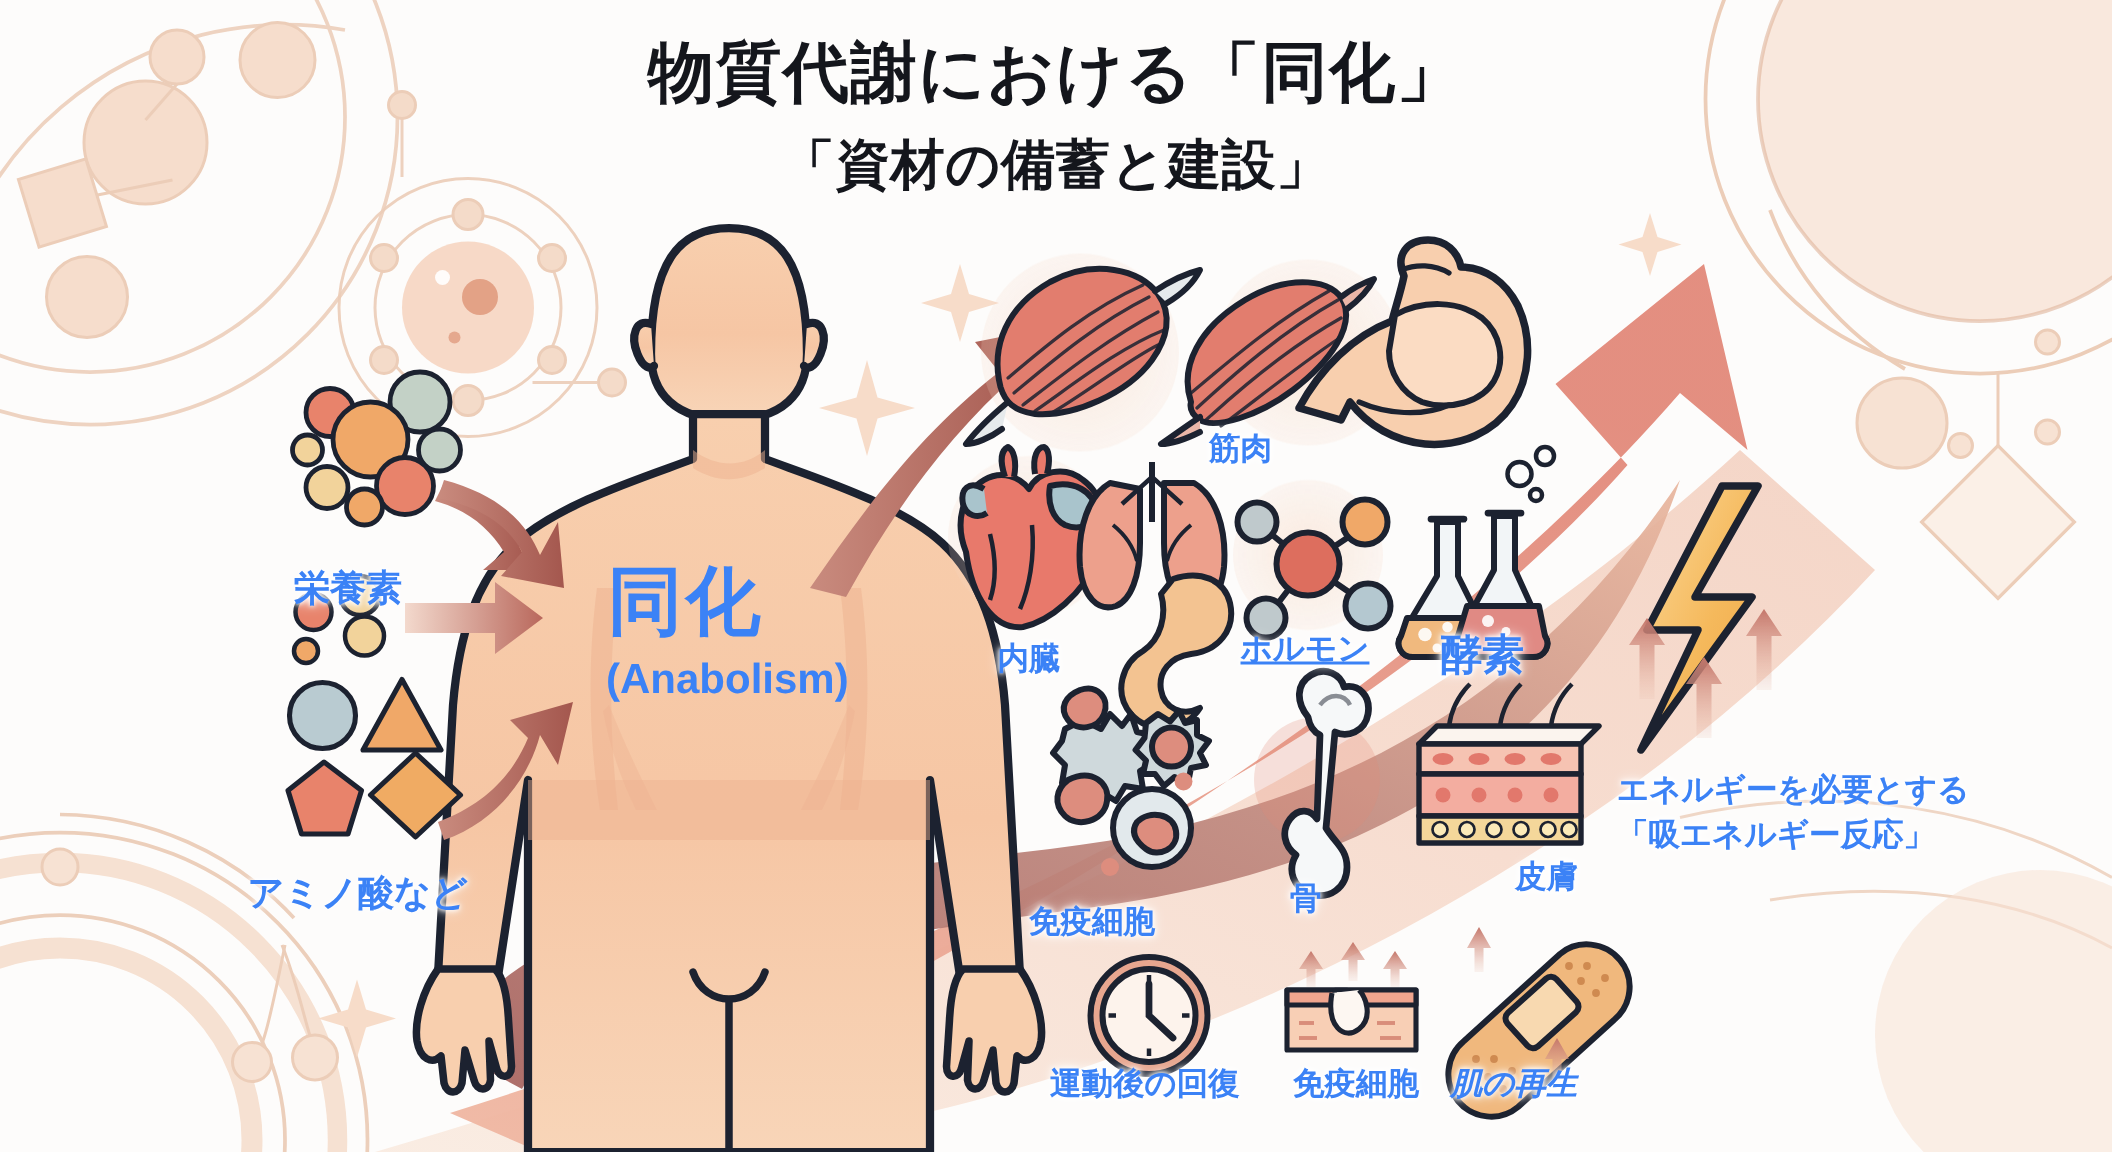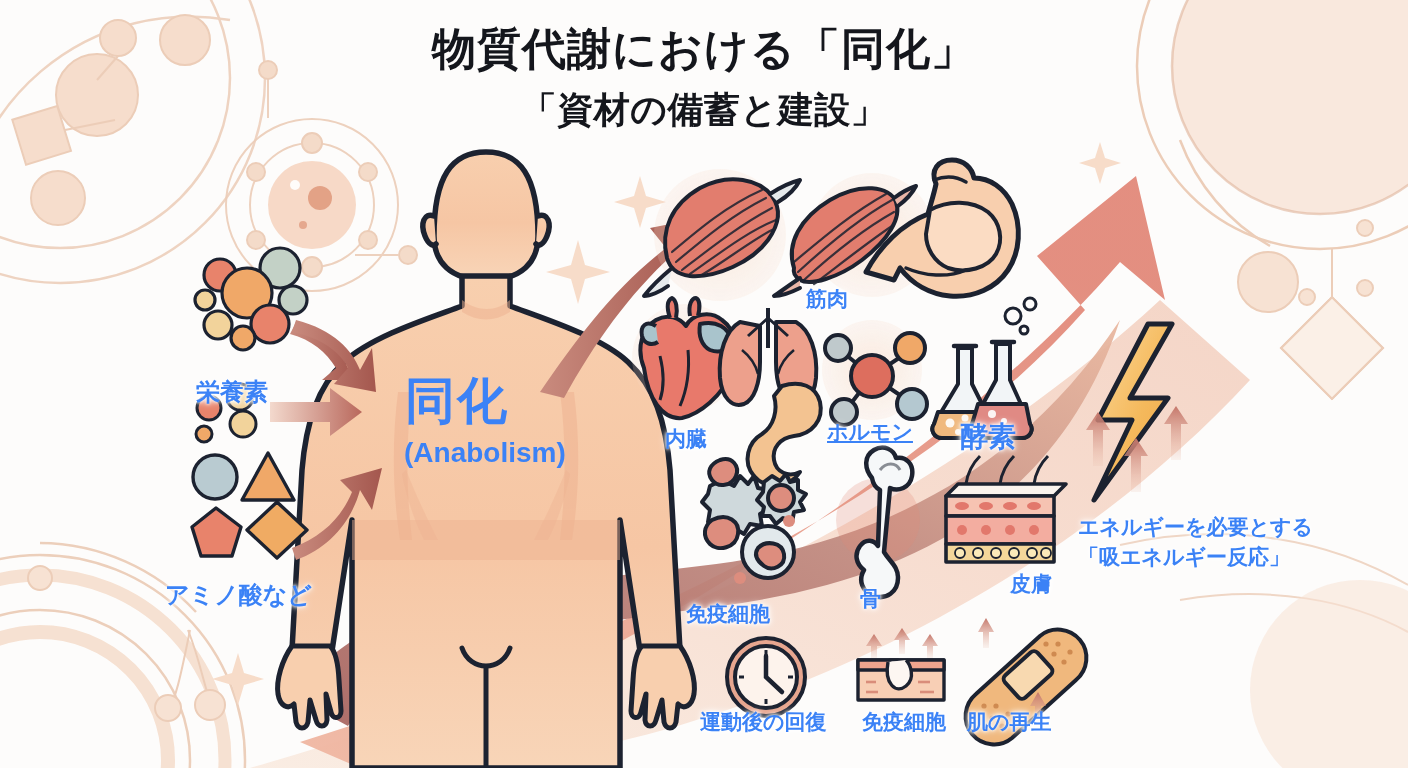--- a/index.html
+++ b/index.html
@@ -32,21 +32,21 @@
   .lbl-center-sub{left:404px;top:437px;font-size:28px;text-shadow:none;}
   .lbl-muscle{left:806px;top:285px;font-size:21px;}
   .lbl-organs{left:653px;top:425px;font-size:21px;padding-left:12px;}
   .lbl-hormone{left:827px;top:418px;font-size:21px;text-decoration:underline;}
   .lbl-enzyme{left:960px;top:418px;font-size:28px;text-align:right;}
   .lbl-immune{left:686px;top:600px;font-size:21px;}
   .lbl-bone{left:860px;top:585px;font-size:21px;}
   .lbl-skin{left:966px;top:570px;font-size:21px;margin-left:44px;}
   .lbl-recovery{left:700px;top:708px;font-size:21px;}
   .lbl-wound{left:862px;top:708px;font-size:21px;}
-  .lbl-regen{left:967px;top:708px;font-size:21px;}
+  .lbl-regen{left:967px;top:708px;font-size:21px;font-style:italic;}
   .lbl-energy{left:1078px;top:512px;font-size:21px;line-height:1.42;white-space:normal;width:270px;}
   .lbl-energy span{display:block;}
 </style>
 </head>
 <body>
 
 <div id="stage">
 
   <svg class="layer" viewBox="0 0 1408 768">
     <defs>

